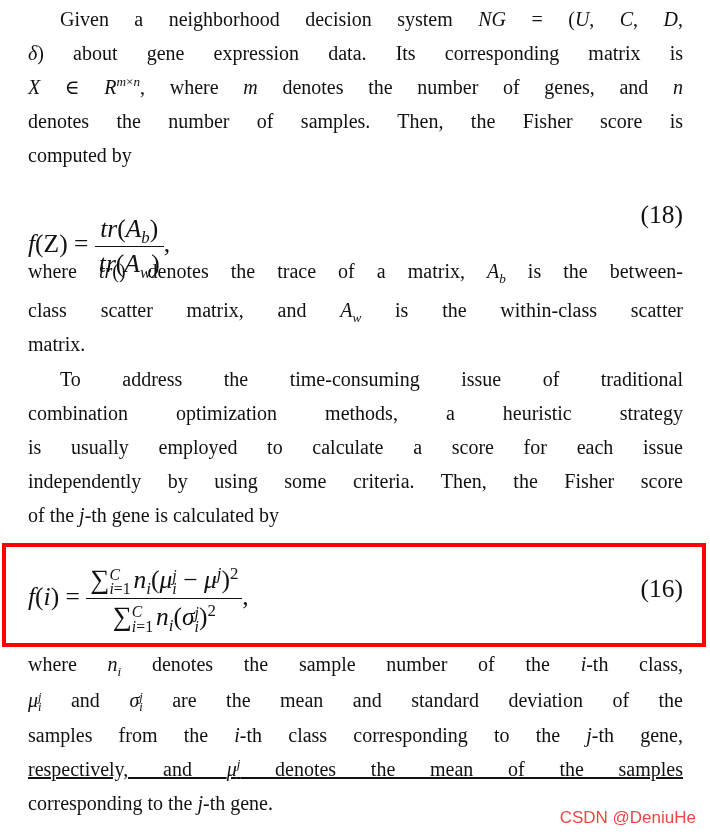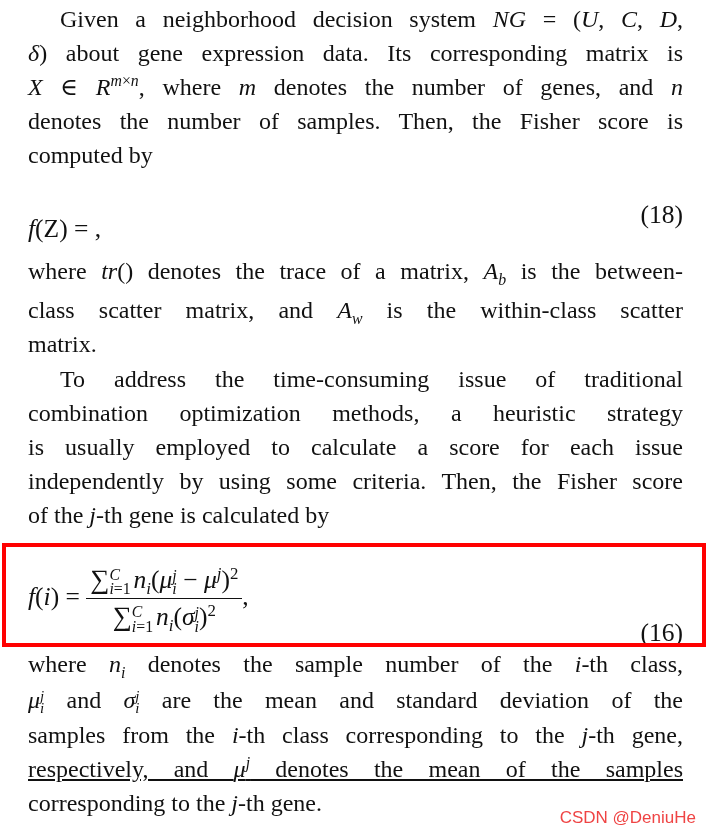--- a/index.html
+++ b/index.html
@@ -4,21 +4,21 @@
 <style>
   html, body { margin: 0; padding: 0; background: #ffffff; }
   body {
     width: 710px; height: 839px; position: relative; overflow: hidden;
     font-family: "Liberation Serif", "DejaVu Serif", serif;
     color: #111111;
   }
   .page { position: absolute; left: 28px; top: 0; width: 655px; }
   .line {
     position: absolute; left: 0; width: 655px;
-    font-size: 24px; line-height: 34px; height: 34px;
+    font-size: 20px; line-height: 34px; height: 34px;
     white-space: nowrap;
   }
   .just { text-align: justify; text-align-last: justify; }
   .indent { padding-left: 32px; box-sizing: border-box; }
   i, .it { font-style: italic; }
   sub, sup { font-size: 0.66em; line-height: 0; }
   .eq {
     position: absolute; left: 0; width: 655px;
     font-size: 25.5px;
   }
@@ -50,21 +50,25 @@
 
   <div class="line just indent" style="top:2px;">Given a neighborhood decision system <i>NG</i>&nbsp;=&nbsp;(<i>U</i>,&nbsp;<i>C</i>,&nbsp;<i>D</i>,</div>
   <div class="line just" style="top:36px;"><i>δ</i>) about gene expression data. Its corresponding matrix is</div>
   <div class="line just" style="top:70px;"><i>X</i>&nbsp;∈&nbsp;<i>R</i><sup><i>m</i>×<i>n</i></sup>, where <i>m</i> denotes the number of genes, and <i>n</i></div>
   <div class="line just" style="top:104px;">denotes the number of samples. Then, the Fisher score is</div>
   <div class="line" style="top:138px;">computed by</div>
 
   <div class="eq" style="top:178px; height:76px;">
     <span class="lhs" style="top:28px;margin-top:8px;">
       <i>f</i>(Z) =
-      ,
+      <span class="frac">
+        <span class="top"><i>tr</i>(<i>A</i><sub><i>b</i></sub>)</span>
+        <span class="bar"></span>
+        <span class="bot"><i>tr</i>(<i>A</i><sub><i>w</i></sub>)</span>
+      </span>,
     </span>
     <span class="num" style="top:22px;">(18)</span>
   </div>
 
   <div class="line just" style="top:254px;">where <i>tr</i>() denotes the trace of a matrix, <i>A</i><sub><i>b</i></sub> is the between-</div>
   <div class="line just" style="top:293px;">class scatter matrix, and <i>A</i><sub><i>w</i></sub> is the within-class scatter</div>
   <div class="line" style="top:327px;">matrix.</div>
 
   <div class="line just indent" style="top:362px;">To address the time-consuming issue of traditional</div>
   <div class="line just" style="top:396px;">combination optimization methods, a heuristic strategy</div>
@@ -74,21 +78,21 @@
 
   <div class="eq" style="top:552px; height:88px;">
     <span class="lhs" style="top:12px;">
       <i>f</i>(<i>i</i>) =
       <span class="frac">
         <span class="top"><span class="sumsym">∑</span><span class="ss"><span><i>C</i></span><span><i>i</i>=1</span></span><i>n</i><sub><i>i</i></sub>(<i>μ</i><span class="scr"><span><i>j</i></span><span><i>i</i></span></span> − <i>μ</i><sup><i>j</i></sup>)<sup>2</sup></span>
         <span class="bar"></span>
         <span class="bot"><span class="sumsym">∑</span><span class="ss"><span><i>C</i></span><span><i>i</i>=1</span></span><i>n</i><sub><i>i</i></sub>(<i>σ</i><span class="scr"><span><i>j</i></span><span><i>i</i></span></span>)<sup>2</sup></span>
       </span>,
     </span>
-    <span class="num" style="top:22px;margin-top:44px;">(16)</span>
+    <span class="num" style="top:22px;">(16)</span>
   </div>
 
   <div class="line just" style="top:647px;">where <i>n</i><sub><i>i</i></sub> denotes the sample number of the <i>i</i>-th class,</div>
   <div class="line just" style="top:683px;"><i>μ</i><span class="scr"><span><i>j</i></span><span><i>i</i></span></span> and <i>σ</i><span class="scr"><span><i>j</i></span><span><i>i</i></span></span> are the mean and standard deviation of the</div>
   <div class="line just" style="top:718px;">samples from the <i>i</i>-th class corresponding to the <i>j</i>-th gene,</div>
   <div class="line just" style="top:752px;text-decoration:underline;">respectively, and <i>μ</i><sup><i>j</i></sup> denotes the mean of the samples</div>
   <div class="line" style="top:786px;">corresponding to the <i>j</i>-th gene.</div>
 </div>
 
 <div class="box"></div>

